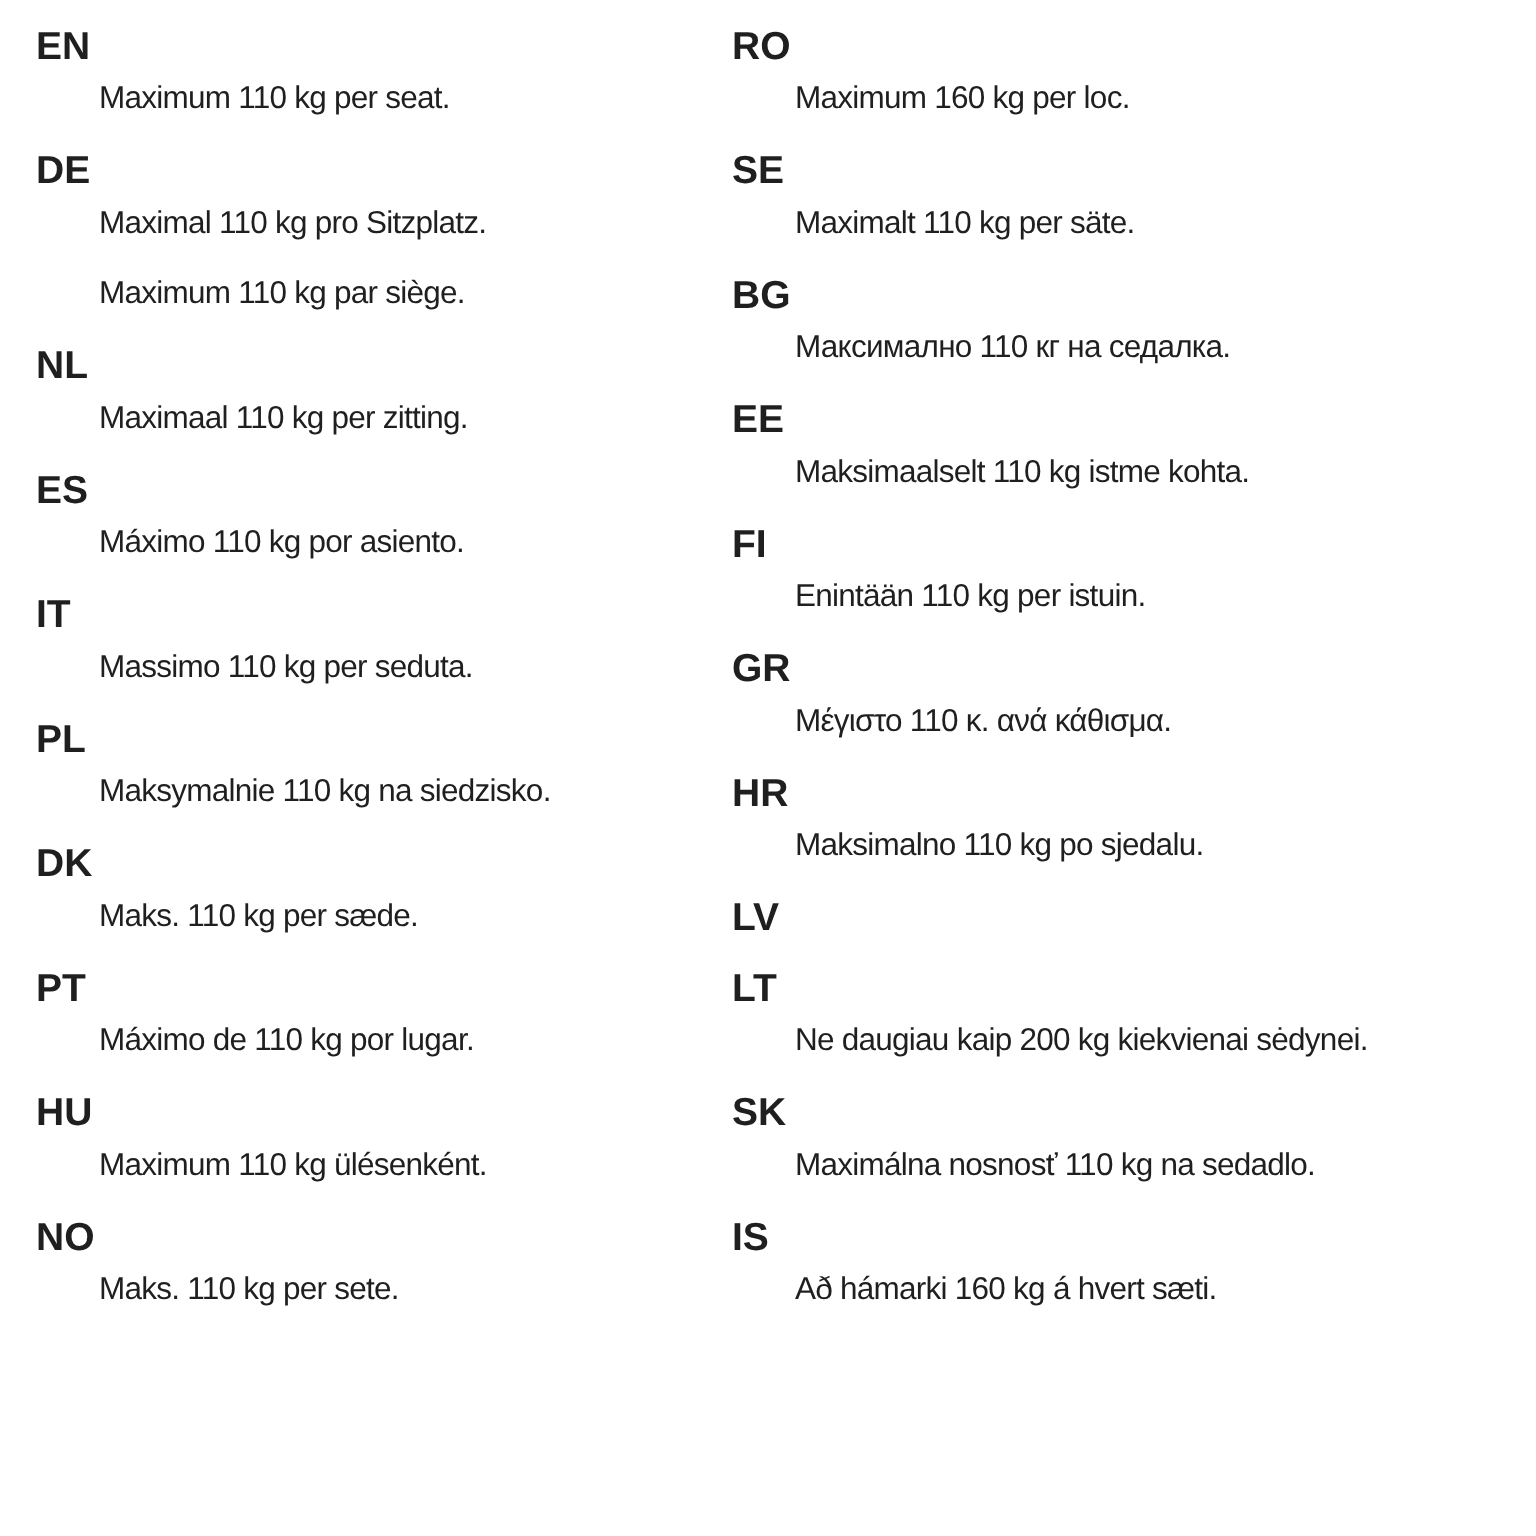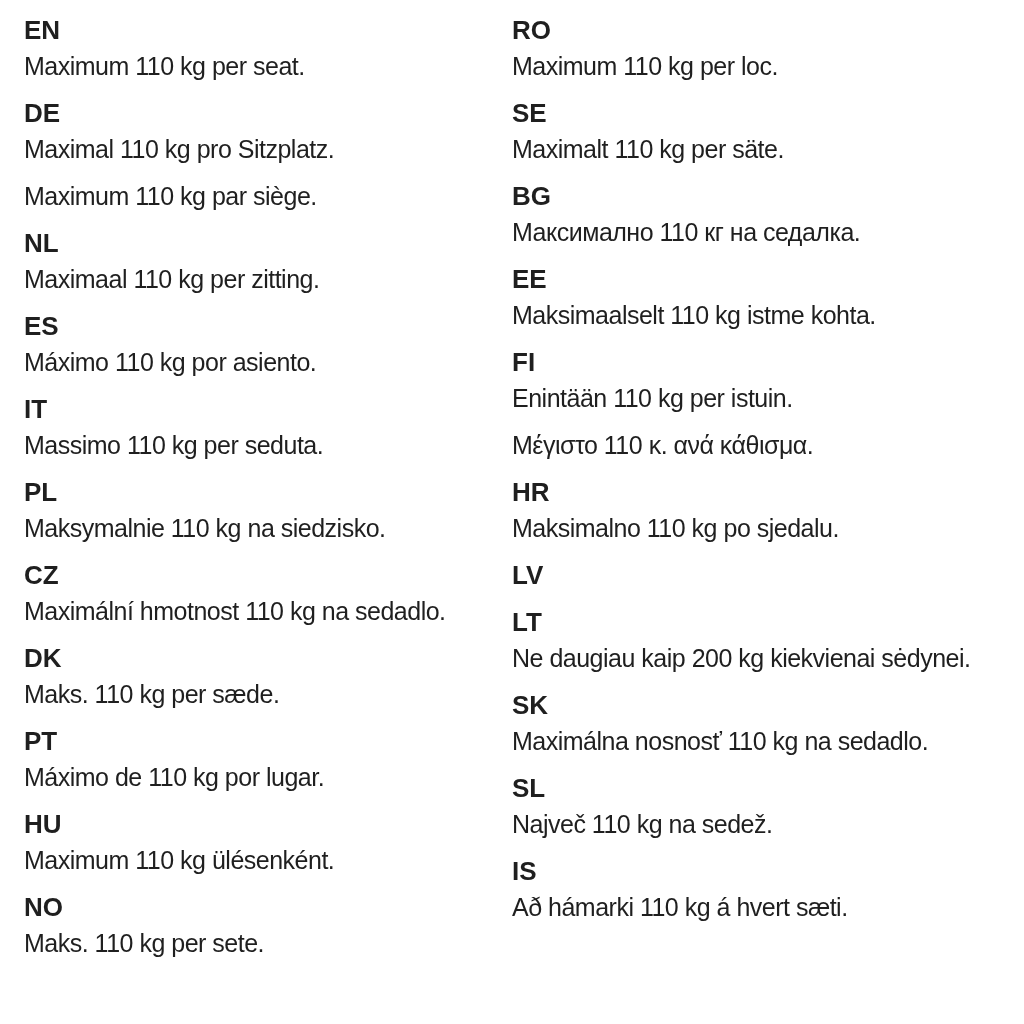--- a/index.html
+++ b/index.html
@@ -15,35 +15,36 @@
     position: relative;
     width: 1024px;
     height: 1012px;
     background: #ffffff;
   }
   .col {
     position: absolute;
     top: 12px;
   }
   .col-left  { left: 24px;  width: 480px; }
-  .col-right { left: 512px; width: 512px; }
+  .col-right { left: 488px; width: 512px; }
   .entry {
     margin-bottom: 11px;
   }
   .code {
     font-weight: bold;
     font-size: 26px;
     line-height: 36px;
     letter-spacing: 0;
   }
   .text {
-    font-size: 25px;
+    font-size: 21px;
     line-height: 36px;
     letter-spacing: -0.5px;
     white-space: nowrap;
+    margin-left: 42px;
   }
 </style>
 </head>
 <body>
 
 <div class="sheet">
   <div class="col col-left" id="col-left">
   <div class="entry">
     <div class="code">EN</div>
     <div class="text">Maximum 110 kg per seat.</div>
@@ -71,24 +72,20 @@
   <div class="entry">
     <div class="code">IT</div>
     <div class="text">Massimo 110 kg per seduta.</div>
   </div>
 
   <div class="entry">
     <div class="code">PL</div>
     <div class="text">Maksymalnie 110 kg na siedzisko.</div>
   </div>
 
-  <div class="entry">
-    <div class="code">CZ</div>
-    <div class="text">Maximální hmotnost 110 kg na sedadlo.</div>
-  </div>
 
   <div class="entry">
     <div class="code">DK</div>
     <div class="text">Maks. 110 kg per sæde.</div>
   </div>
 
   <div class="entry">
     <div class="code">PT</div>
     <div class="text">Máximo de 110 kg por lugar.</div>
   </div>
@@ -99,21 +96,21 @@
   </div>
 
   <div class="entry">
     <div class="code">NO</div>
     <div class="text">Maks. 110 kg per sete.</div>
   </div>
 </div>
   <div class="col col-right" id="col-right">
   <div class="entry">
     <div class="code">RO</div>
-    <div class="text">Maximum 110 kg per loc.</div>
+    <div class="text">Maximum 160 kg per loc.</div>
   </div>
 
   <div class="entry">
     <div class="code">SE</div>
     <div class="text">Maximalt 110 kg per säte.</div>
   </div>
 
   <div class="entry">
     <div class="code">BG</div>
     <div class="text">Максимално 110 кг на седалка.</div>
@@ -123,20 +120,21 @@
     <div class="code">EE</div>
     <div class="text">Maksimaalselt 110 kg istme kohta.</div>
   </div>
 
   <div class="entry">
     <div class="code">FI</div>
     <div class="text">Enintään 110 kg per istuin.</div>
   </div>
 
   <div class="entry">
+    <div class="code">GR</div>
     <div class="text">Μέγιστο 110 κ. ανά κάθισμα.</div>
   </div>
 
   <div class="entry">
     <div class="code">HR</div>
     <div class="text">Maksimalno 110 kg po sjedalu.</div>
   </div>
 
   <div class="entry">
     <div class="code">LV</div>
@@ -145,23 +143,19 @@
   <div class="entry">
     <div class="code">LT</div>
     <div class="text">Ne daugiau kaip 200 kg kiekvienai sėdynei.</div>
   </div>
 
   <div class="entry">
     <div class="code">SK</div>
     <div class="text">Maximálna nosnosť 110 kg na sedadlo.</div>
   </div>
 
-  <div class="entry">
-    <div class="code">SL</div>
-    <div class="text">Največ 110 kg na sedež.</div>
-  </div>
 
   <div class="entry">
     <div class="code">IS</div>
-    <div class="text">Að hámarki 110 kg á hvert sæti.</div>
+    <div class="text">Að hámarki 160 kg á hvert sæti.</div>
   </div>
 </div>
 </div>
 
 </body></html>

